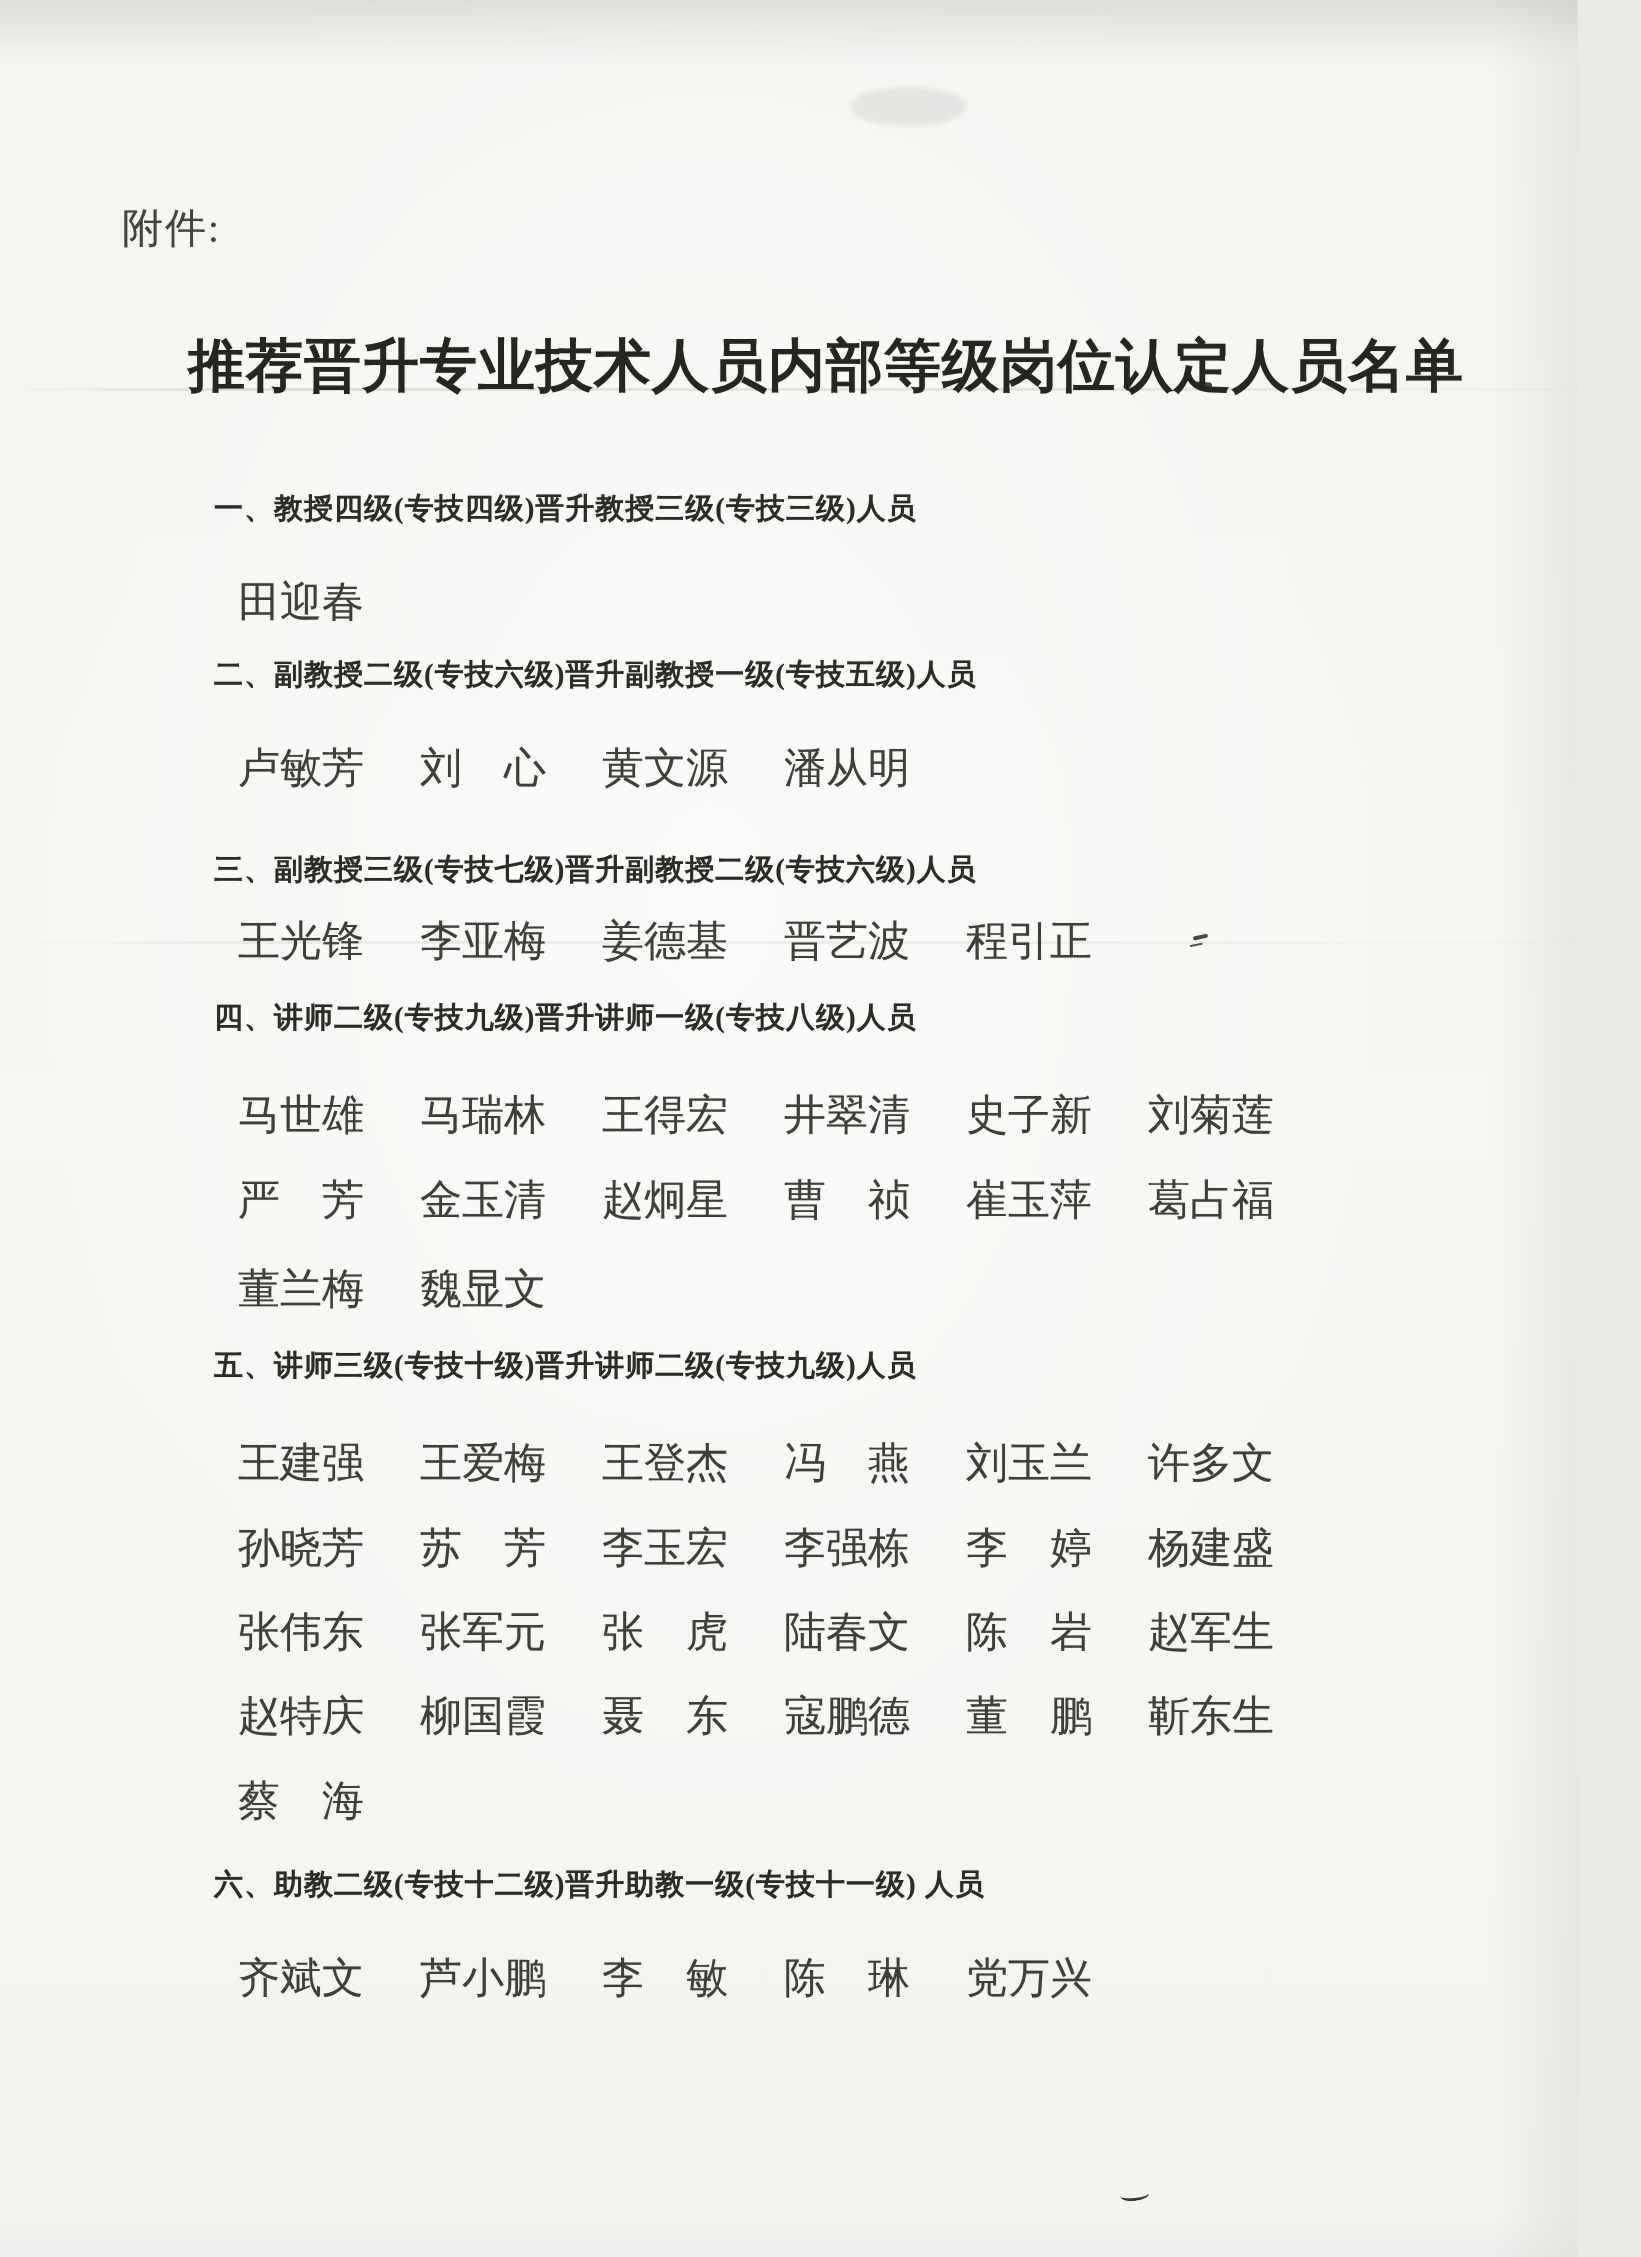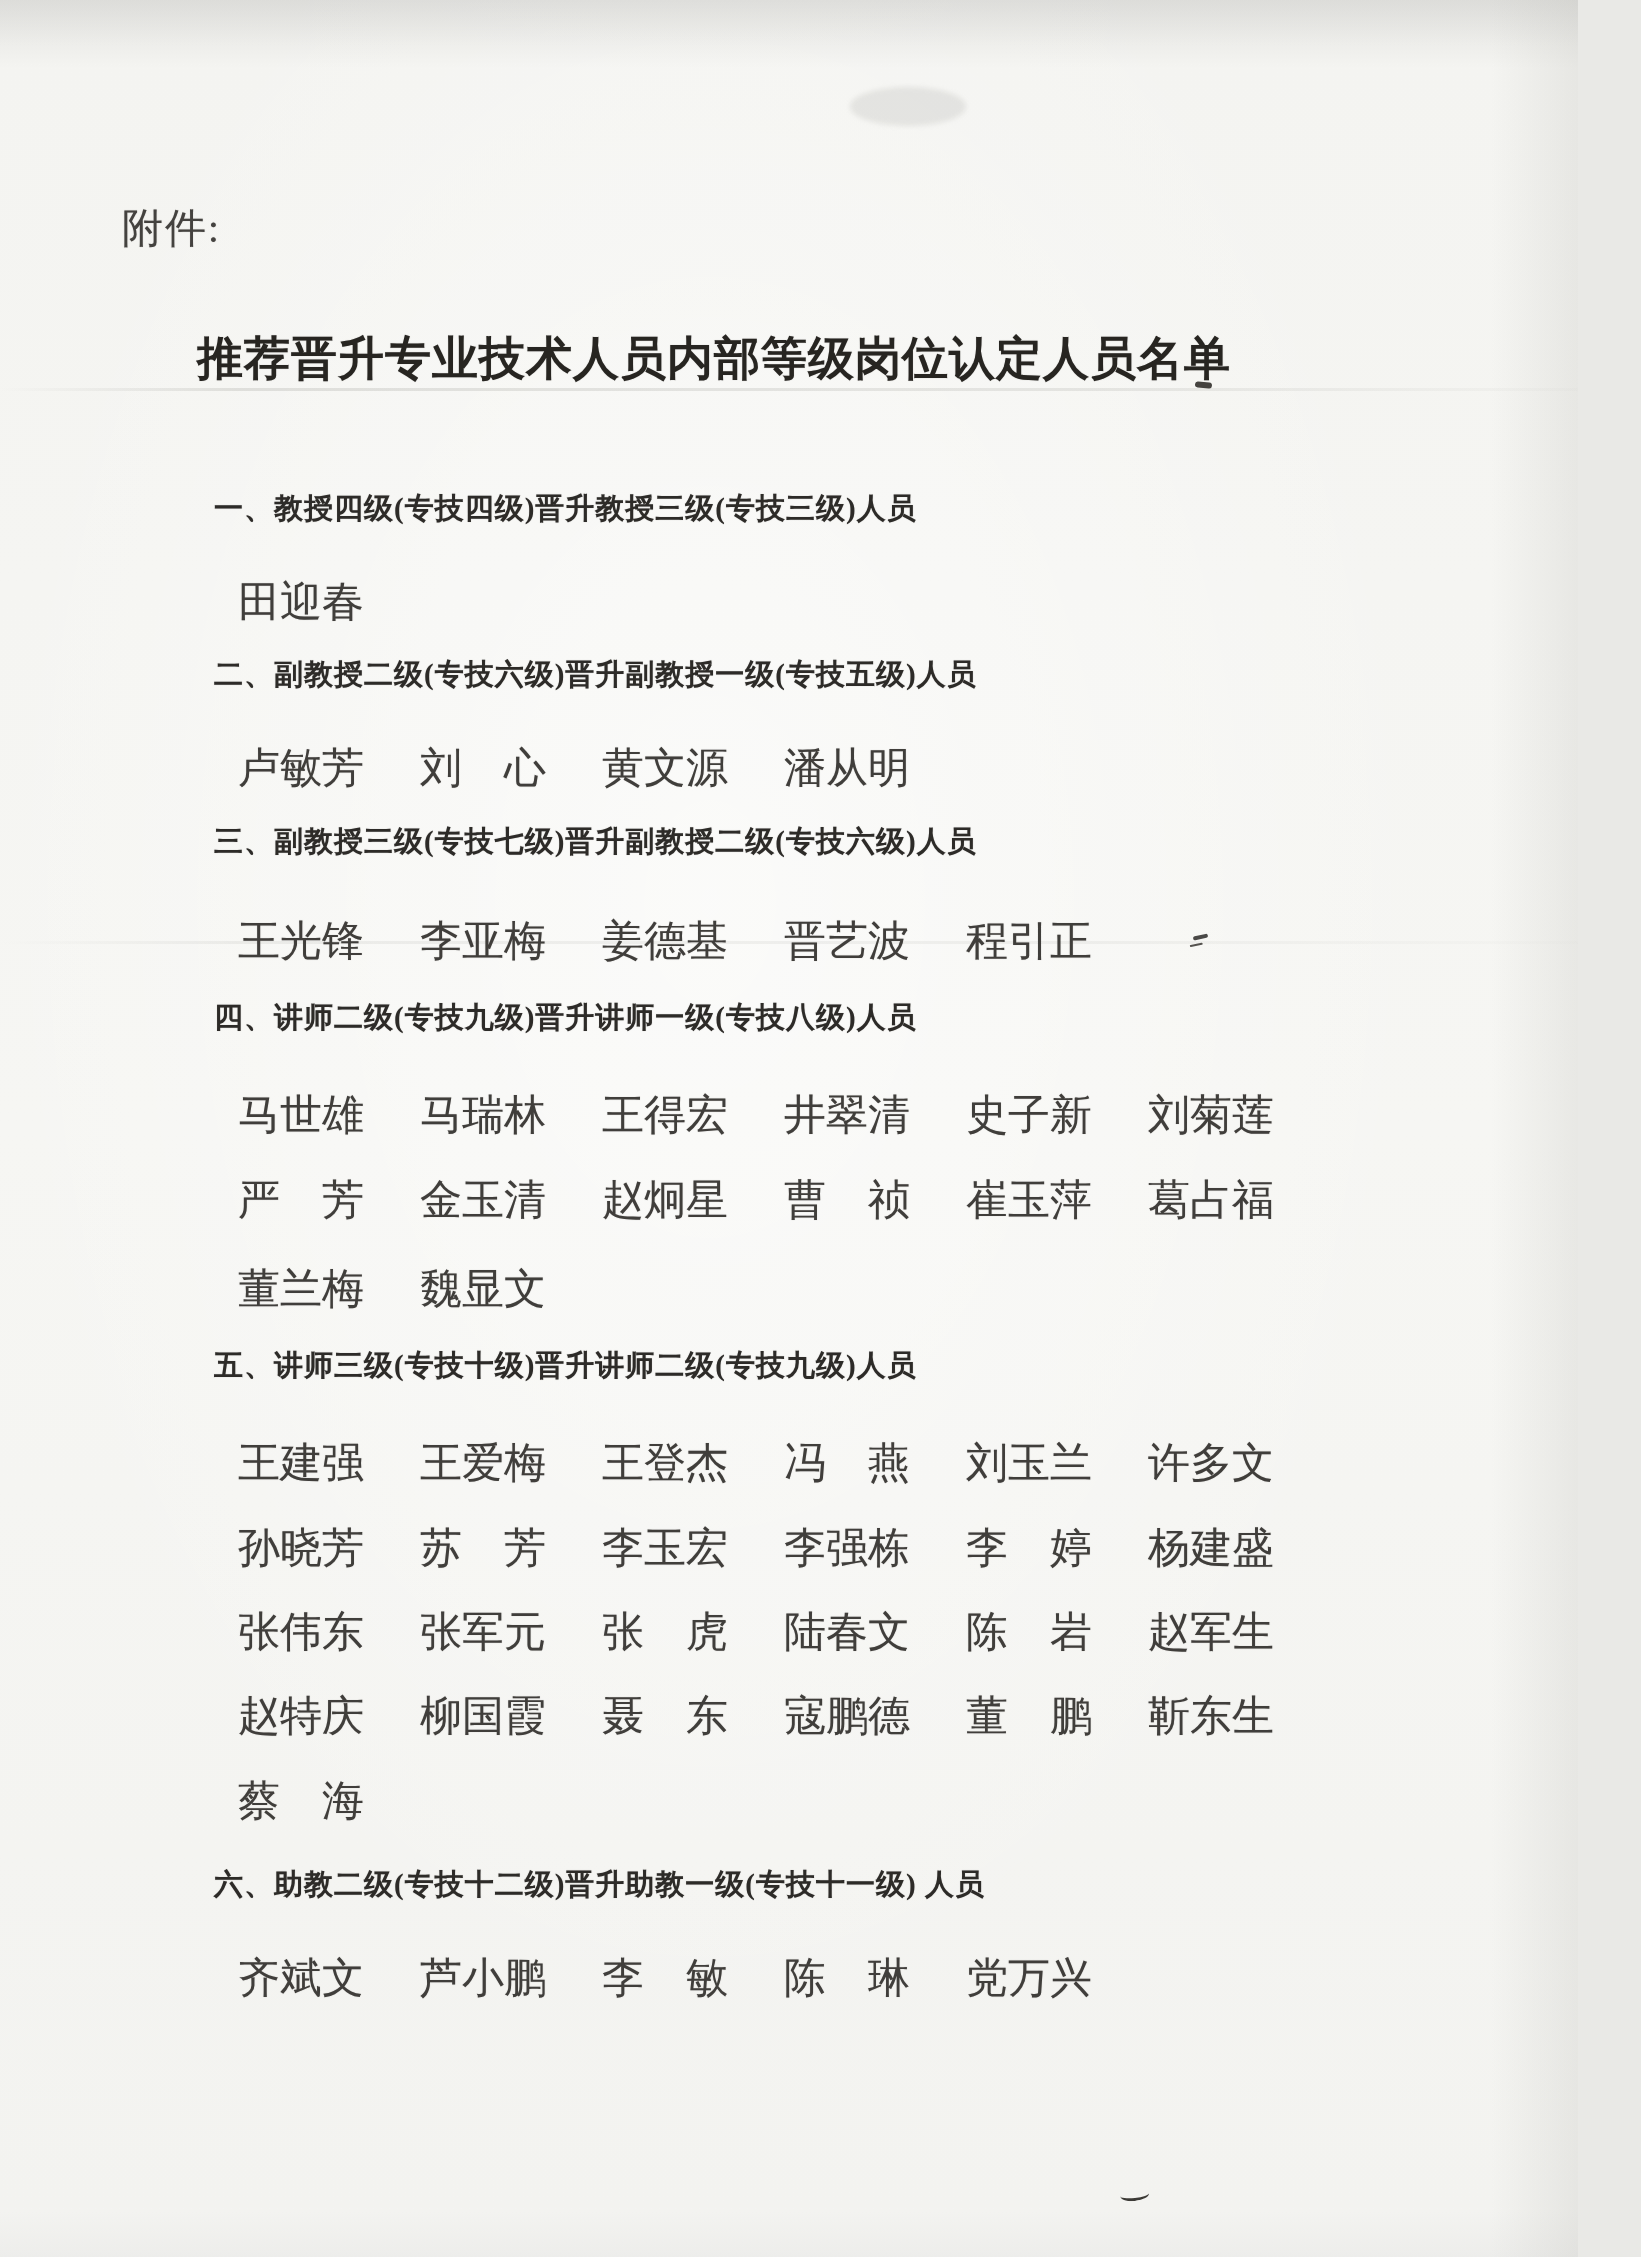--- a/index.html
+++ b/index.html
@@ -54,21 +54,21 @@
     transform:rotate(-6deg);
   }
   .line{
     position:absolute;white-space:pre;
     text-shadow:0 0 1px rgba(80,78,74,0.40);
   }
   .attachment{
     left:122px;font-size:41px;color:#44423f;letter-spacing:1.9px;
   }
   .doc-title{
-    left:197px;font-size:46px;font-weight:700;color:#272521;letter-spacing:1px;
+    left:188px;font-size:57px;font-weight:700;color:#272521;letter-spacing:1px;
   }
   .heading{
     left:214px;font-size:29px;font-weight:700;color:#2d2b28;letter-spacing:1px;
   }
   .row{
     position:absolute;left:214px;display:flex;gap:55px;
     font-size:42px;color:#403e3b;margin-left:24px;
   }
   .name{
     display:inline-block;min-width:127px;white-space:pre;
@@ -99,21 +99,21 @@
   </div>
 
   <div class="line heading" style="top:655px">二、副教授二级(专技六级)晋升副教授一级(专技五级)人员</div>
   <div class="row" style="top:740px">
     <span class="name">卢敏芳</span>
     <span class="name">刘　心</span>
     <span class="name">黄文源</span>
     <span class="name">潘从明</span>
   </div>
 
-  <div class="line heading" style="top:822px">三、副教授三级(专技七级)晋升副教授二级(专技六级)人员</div>
+  <div class="line heading" style="top:850px">三、副教授三级(专技七级)晋升副教授二级(专技六级)人员</div>
   <div class="row" style="top:913px">
     <span class="name">王光锋</span>
     <span class="name">李亚梅</span>
     <span class="name">姜德基</span>
     <span class="name">晋艺波</span>
     <span class="name">程引正</span>
   </div>
 
   <div class="line heading" style="top:998px">四、讲师二级(专技九级)晋升讲师一级(专技八级)人员</div>
   <div class="row" style="top:1087px">

